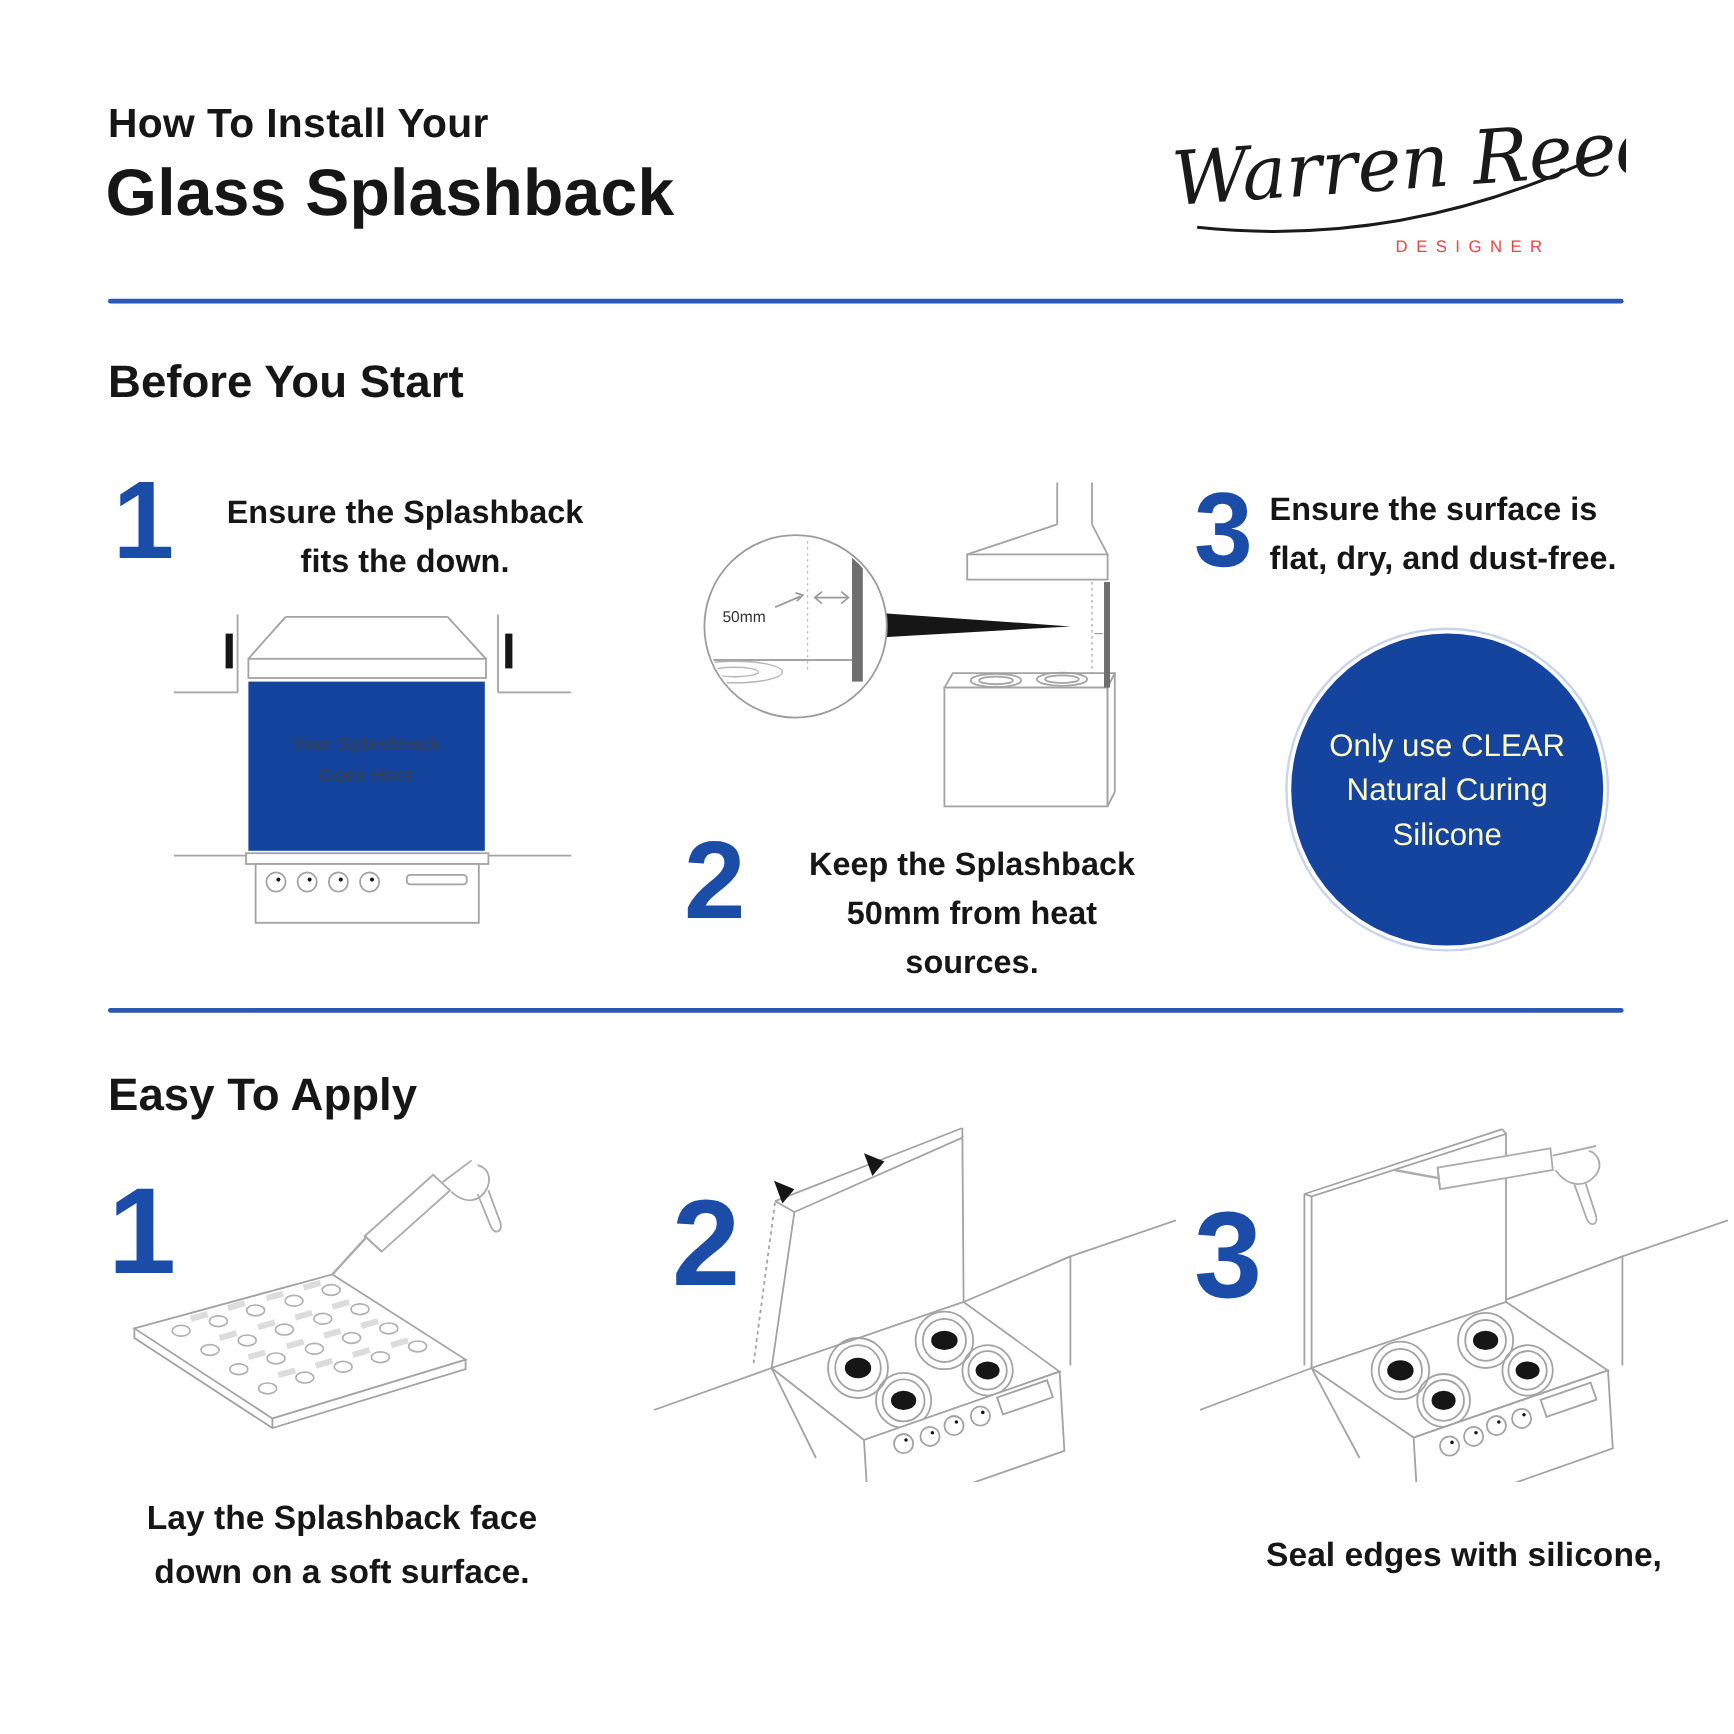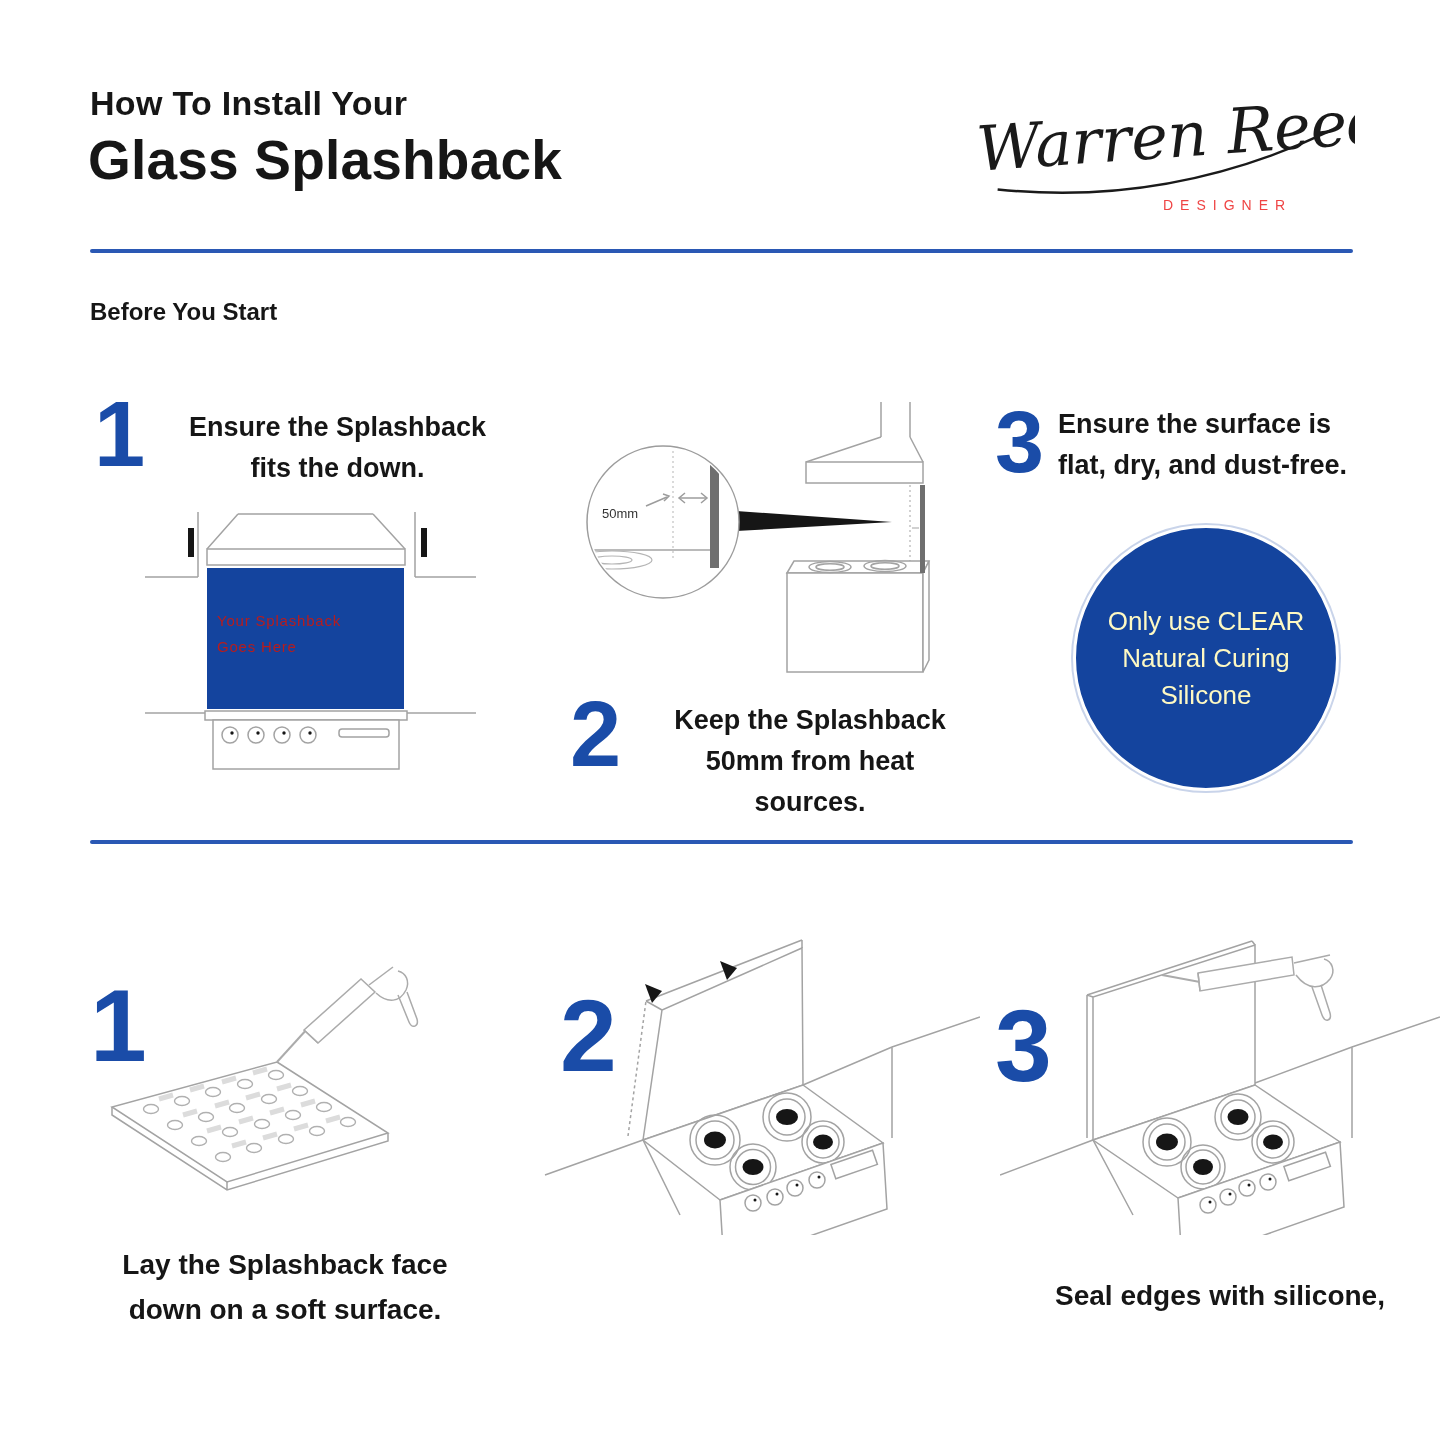--- a/index.html
+++ b/index.html
@@ -1,34 +1,34 @@
 <!DOCTYPE html>
 <html style="--accent: #1a4ca8; --panel_blue: #14449e; --divider: #2a58b4;"><head>
 <meta charset="utf-8">
 <style>
   html,body{margin:0;padding:0;background:#fff;}
   .page{position:relative;width:1445px;height:1322px;background:#ffffff;
         font-family:"Liberation Sans",sans-serif;color:#161616;overflow:hidden;}
   .abs{position:absolute;}
   .t1{font-size:34px;font-weight:700;letter-spacing:.3px;}
   .t2{font-size:55px;font-weight:700;letter-spacing:.2px;}
-  .h2{font-size:24px;font-weight:700;}
+  .h2{font-size:38px;font-weight:700;}
   .num{font-weight:700;color:var(--accent);line-height:1;}
   .num-lg{font-size:92px;}
   .num-xl{font-size:102px;}
   .cap{font-weight:700;white-space:pre-line;font-size:27px;line-height:41px;text-align:center;}
   .capL{text-align:left;}
   .bcap{font-weight:700;white-space:pre-line;font-size:28px;line-height:45px;text-align:center;}
   .divider{height:4px;background:var(--divider);border-radius:2px;}
   .badge{width:260px;height:260px;border-radius:50%;background:var(--panel_blue);
          border:3px solid #ffffff;box-shadow:0 0 0 2px #c9d4ea;
          display:flex;align-items:center;justify-content:center;
          color:#fef9c3;font-size:26px;line-height:37px;text-align:center;white-space:pre-line;}
-  .splash-label{color:#b91c1c;font-size:15px;line-height:26px;letter-spacing:.8px;
-                white-space:pre-line;}
+  .splash-label{color:#404040;font-size:15px;line-height:26px;letter-spacing:.8px;
+                text-align:center;white-space:pre-line;}
   .designer{font-size:14px;letter-spacing:7px;color:#ef4444;font-weight:500;}
   .logo-script{font-family:"DejaVu Serif",serif;font-style:italic;}
   svg{display:block;}
 </style>
 </head>
 <body>
 
 <div class="page">
 
   <div class="abs t1" style="left:90px;top:84px;">How To Install Your</div>
@@ -132,20 +132,21 @@
   <div class="abs num" style="left:995px;top:398px;font-size:88px;">3</div>
   <div class="abs cap capL" style="left:1058px;top:404px;width:400px;">Ensure the surface is
 flat, dry, and dust-free.</div>
 
   <div class="abs badge" style="left:1073px;top:525px;">Only use CLEAR
 Natural Curing
 Silicone</div>
 
   <div class="abs divider" style="left:90px;top:840px;width:1263px;"></div>
 
+  <div class="abs h2" style="left:90px;top:892px;">Easy To Apply</div>
 
   <div class="abs num num-xl" style="left:90px;top:975px;">1</div>
   <div class="abs" style="left:95px;top:940px;">
     <svg viewBox="0 0 400 280" width="400" height="280">
       <g fill="none" stroke="#a3a3a3" stroke-width="1.5">
         <polygon points="182,122 293,193 132,242 17,167" fill="#ffffff"></polygon>
         <path d="M17 167 L17 175 L132 250 L293 201 L293 193 M132 242 L132 250"></path>
       </g>
       <g stroke="#dcdcdc" stroke-width="5">
         <path d="M64 159 L78 155"></path>

